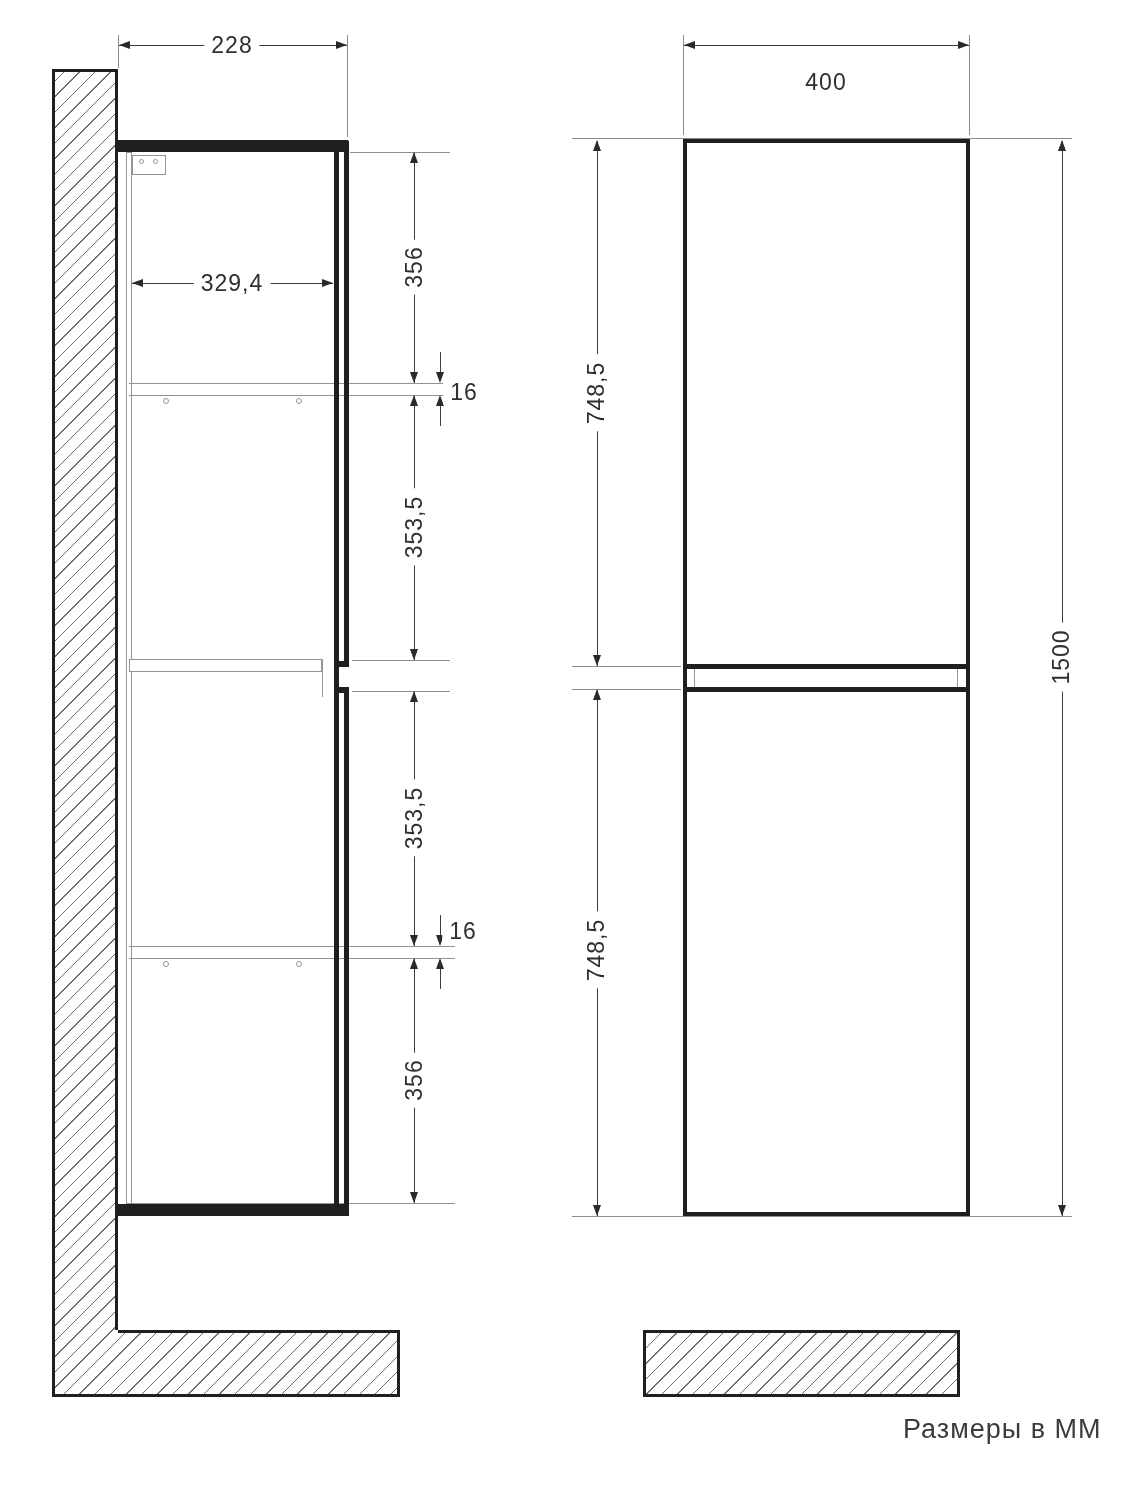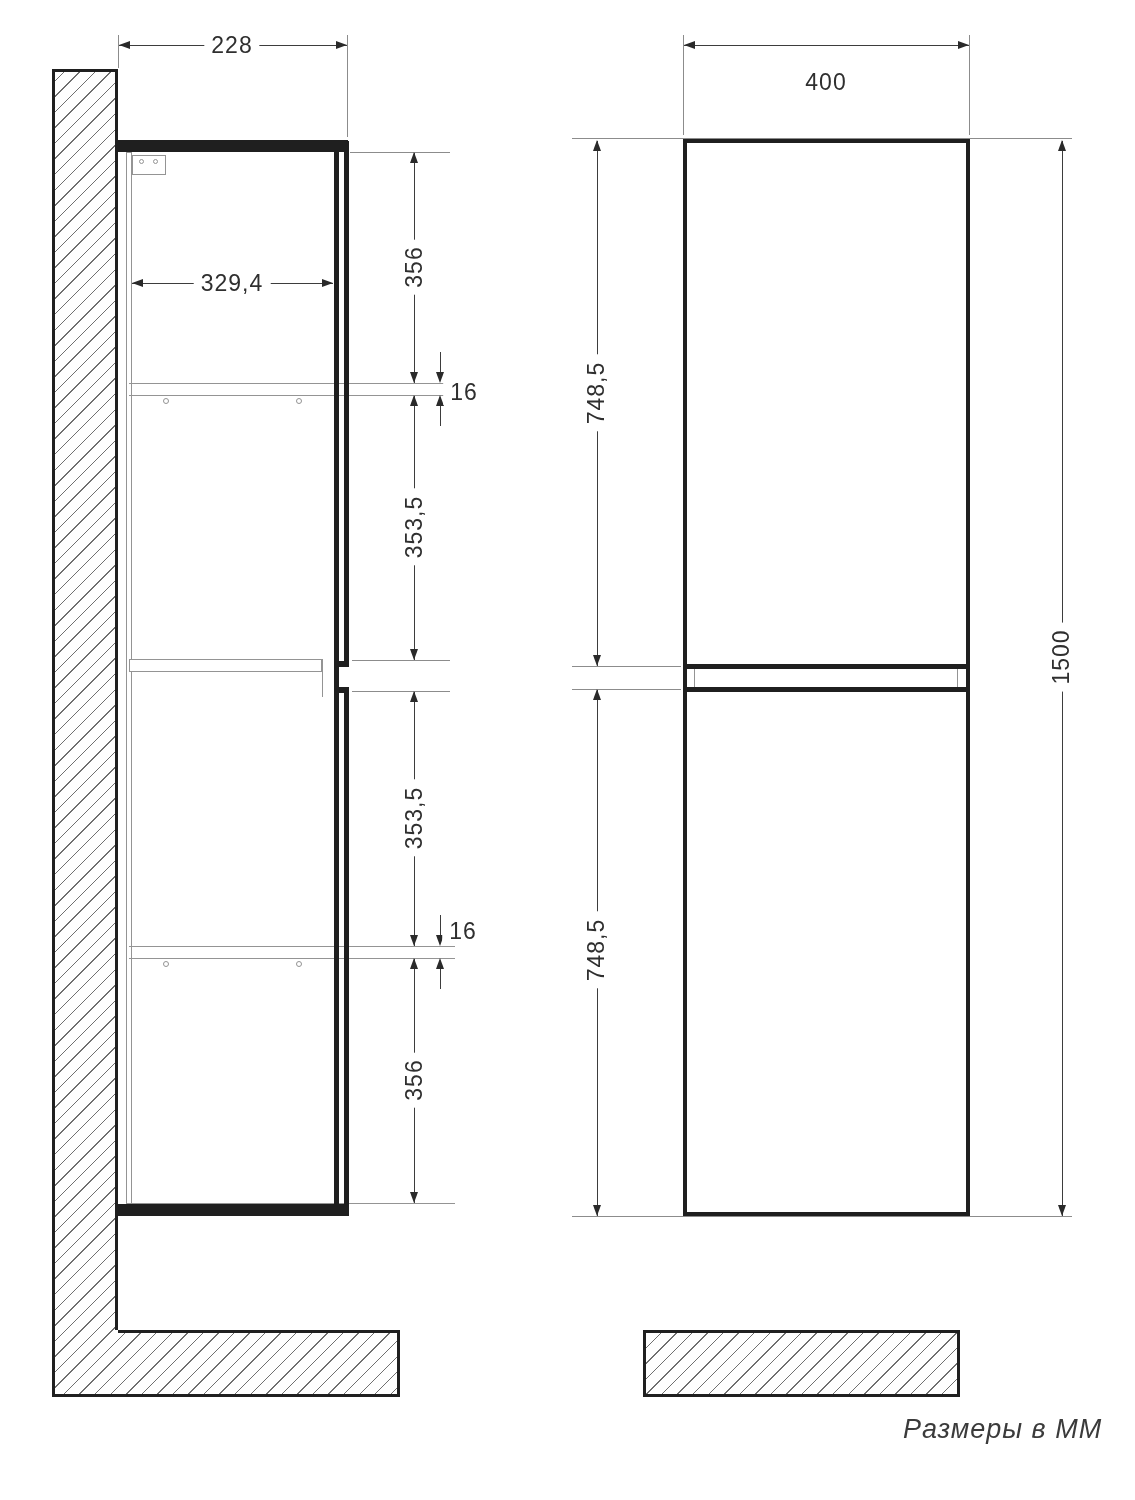--- a/index.html
+++ b/index.html
@@ -162,15 +162,15 @@
   <div class="arr s" style="left:593px;top:1205px;"></div>
   <div class="dim rot" style="left:596px;top:950px;">748,5</div>
 
   <div class="ln" style="left:1062px;top:141px;width:1px;height:1075px;"></div>
   <div class="arr n" style="left:1058px;top:140px;"></div>
   <div class="arr s" style="left:1058px;top:1205px;"></div>
   <div class="dim rot" style="left:1061px;top:657px;">1500</div>
 
   <div class="floor hatch" style="left:643px;top:1330px;width:317px;height:67px;"></div>
 
-  <div class="note" style="left:903px;top:1414px;font-style:italic;">Размеры в ММ</div>
+  <div class="note" style="left:903px;top:1414px;">Размеры в ММ</div>
 
 </div>
 
 </body></html>

